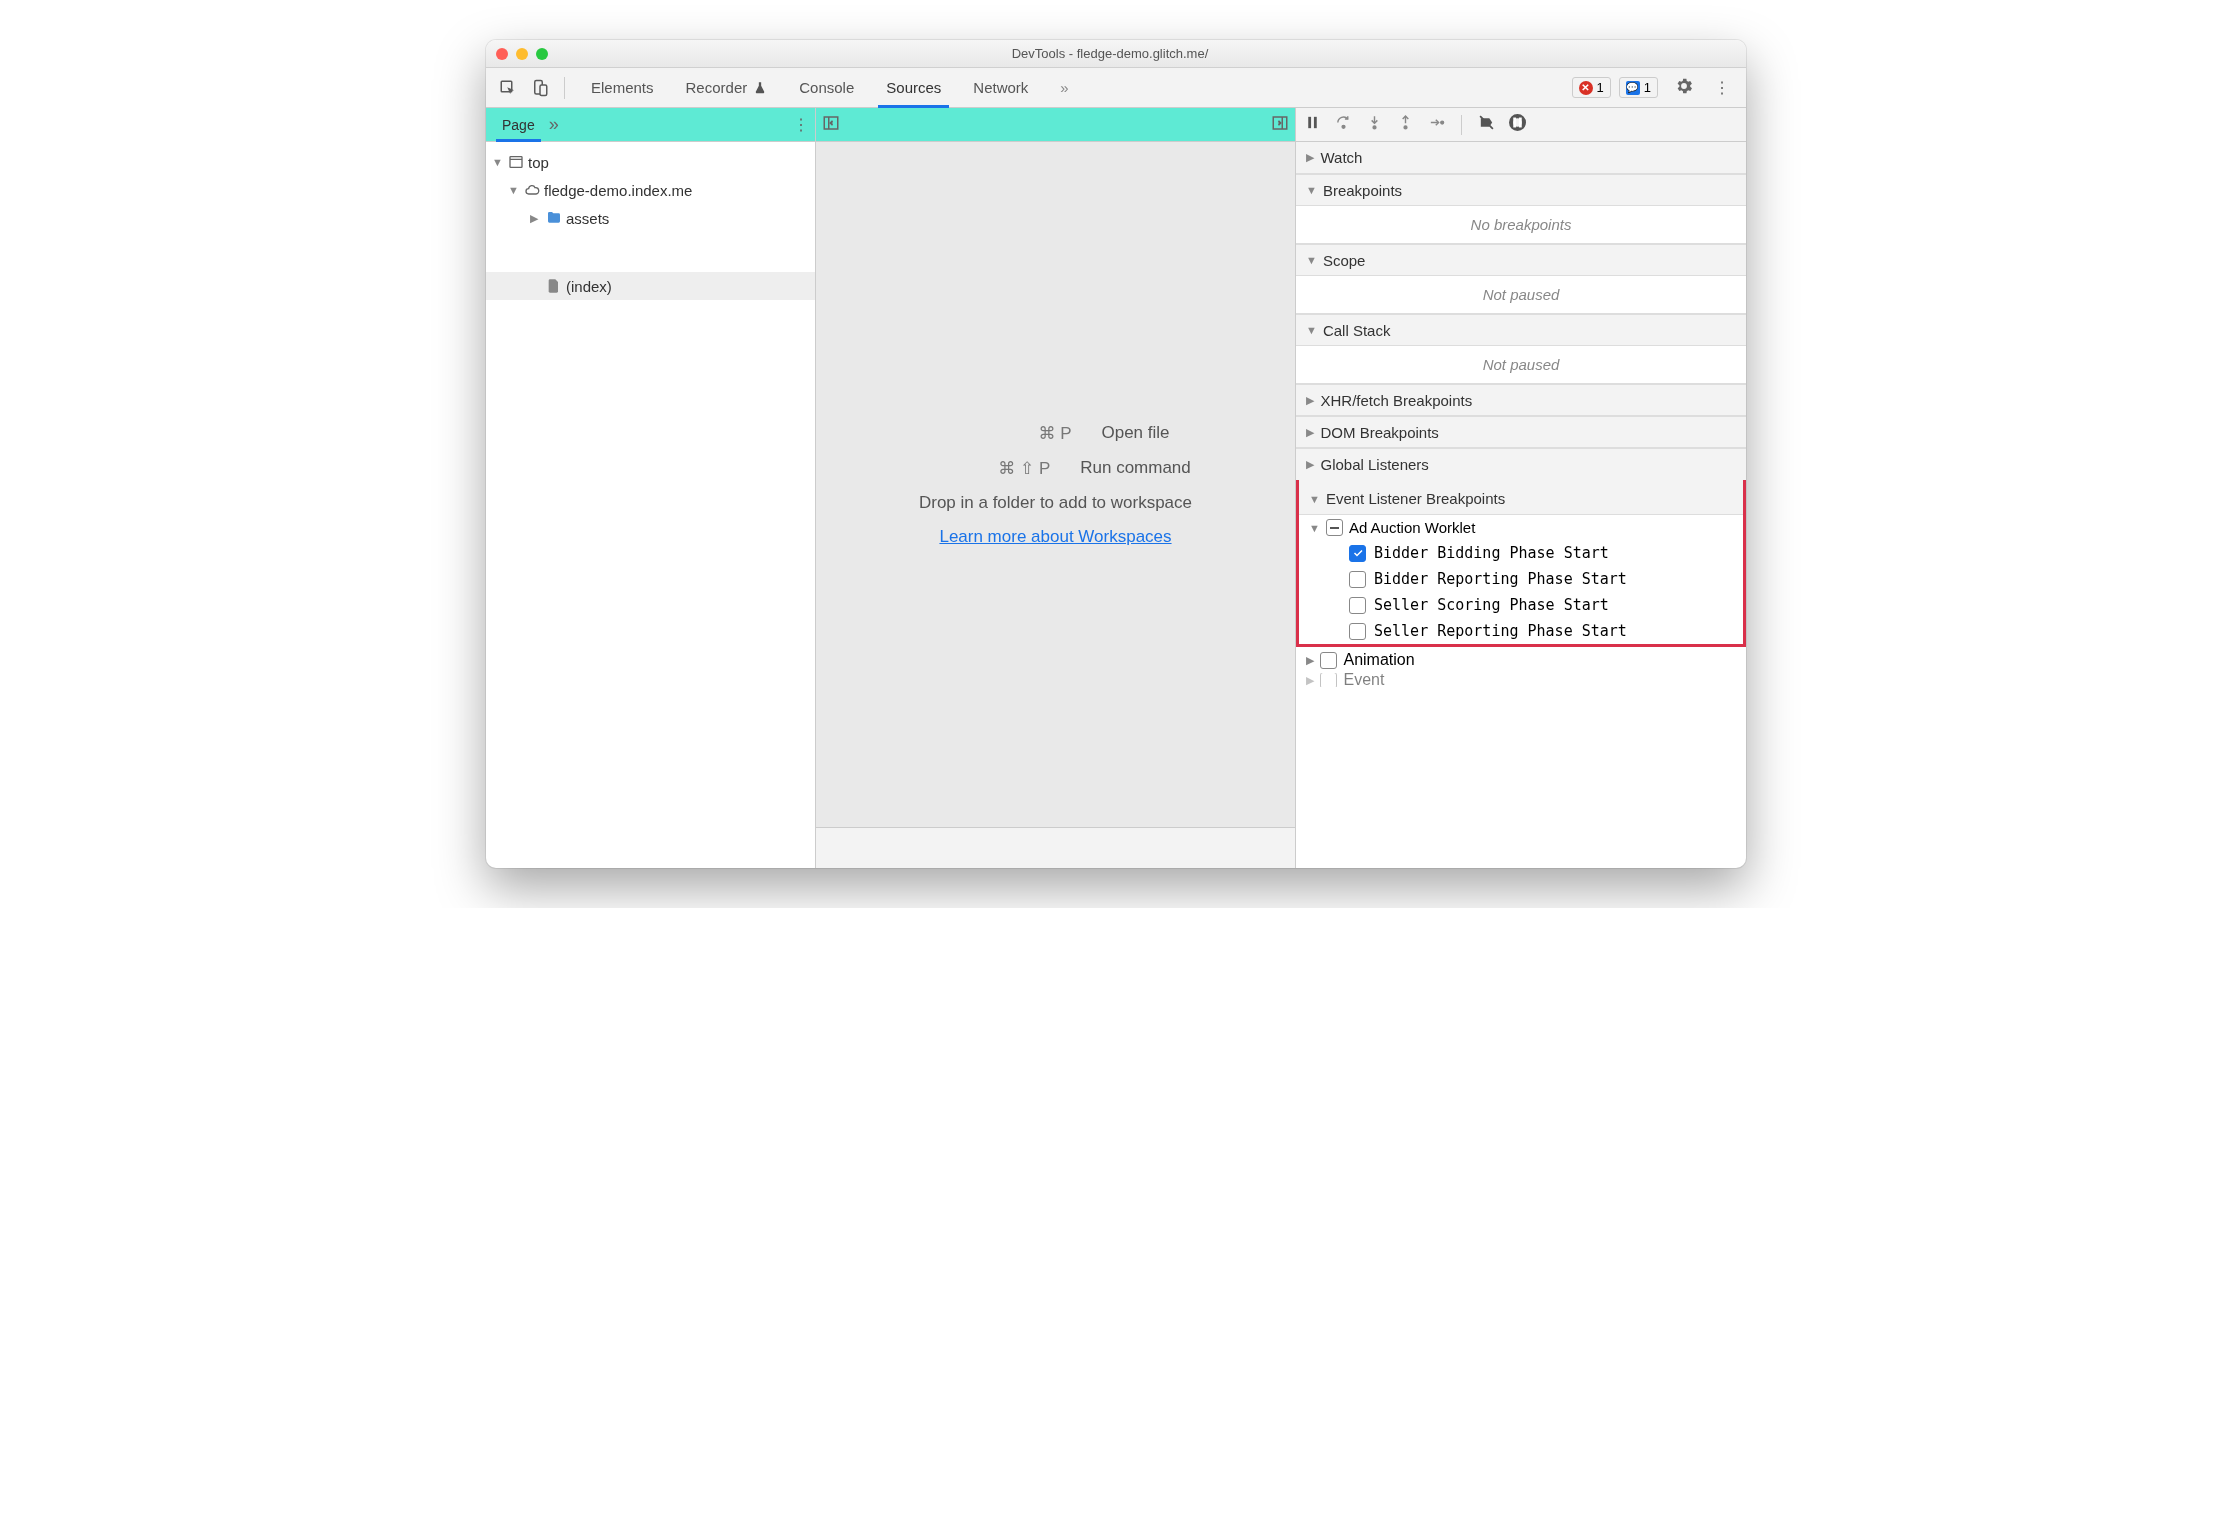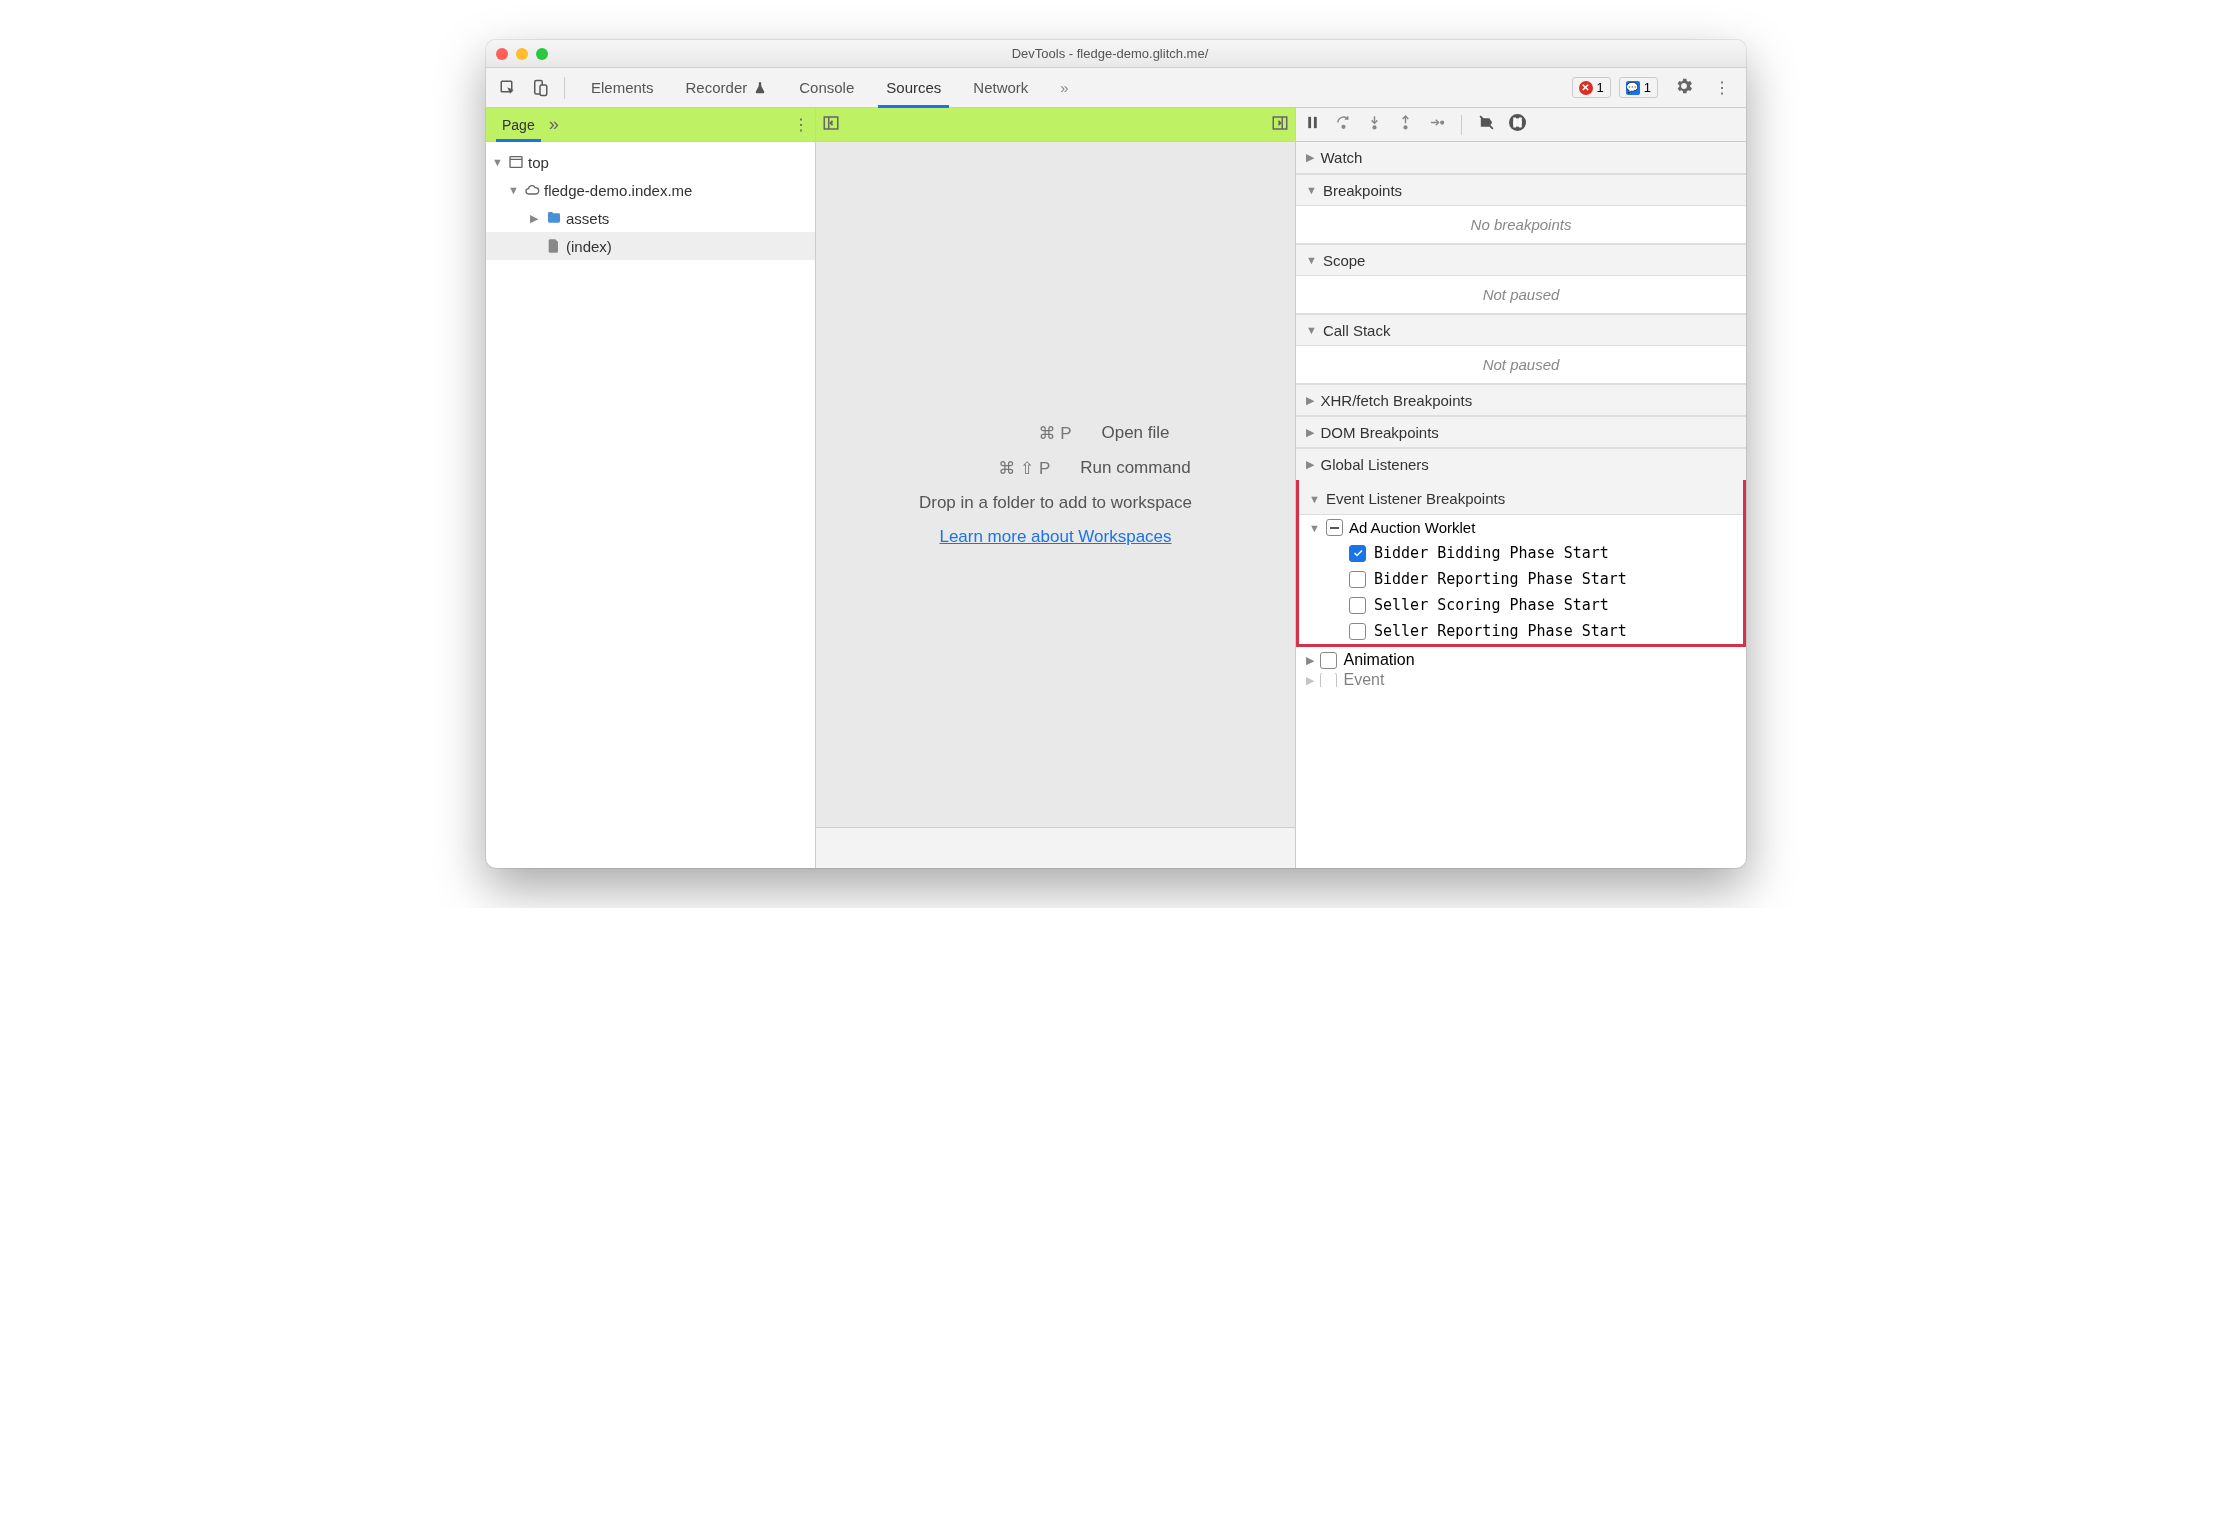--- a/index.html
+++ b/index.html
@@ -72,31 +72,31 @@
   width: 330px; border-right:1px solid #ccc; display:flex; flex-direction:column;
 }
 .col-mid {
   flex:1; border-right:1px solid #ccc; display:flex; flex-direction:column;
 }
 .col-right {
   width: 450px; display:flex; flex-direction:column;
 }
 
 .sub-bar {
-  height:34px; background:#bef264; border-bottom:1px solid #ccc;
+  height:34px; background:#5eead4; border-bottom:1px solid #ccc;
   display:flex; align-items:center; padding:0 6px; gap:4px;
 }
 .sub-bar .subtab { padding:0 10px; font-size:14px; color:#333; height:100%; display:flex;align-items:center; position:relative;}
 .sub-bar .subtab.active::after { content:''; position:absolute; bottom:-1px; left:4px; right:4px; height:3px; background:#1a73e8;}
 .sub-bar .more { color:#666; font-size:18px; }
 .sub-bar .right { margin-left:auto; color:#666;}
 
 .tree { padding:6px 0; font-size:15px; color:#333;}
 .tree-row { display:flex; align-items:center; height:28px; padding-left:6px; gap:4px;}
-.tree-row.selected { background:#eee;}
+.tree-row.selected { background:#eee;margin-top:40px;}
 .tree .caret { width:12px; color:#888; font-size:11px;}
 .tree .indent1{padding-left:22px;} .tree .indent2{padding-left:44px;}
 .tree svg { width:16px; height:16px;}
 
 .mid-body {
   flex:1; background:#e9e9e9; display:flex; flex-direction:column;
   align-items:center; justify-content:center; font-size:17px; color:#555; gap:14px;
   border-bottom:1px solid #ccc;
 }
 .mid-body .row { display:flex; gap:30px; }

